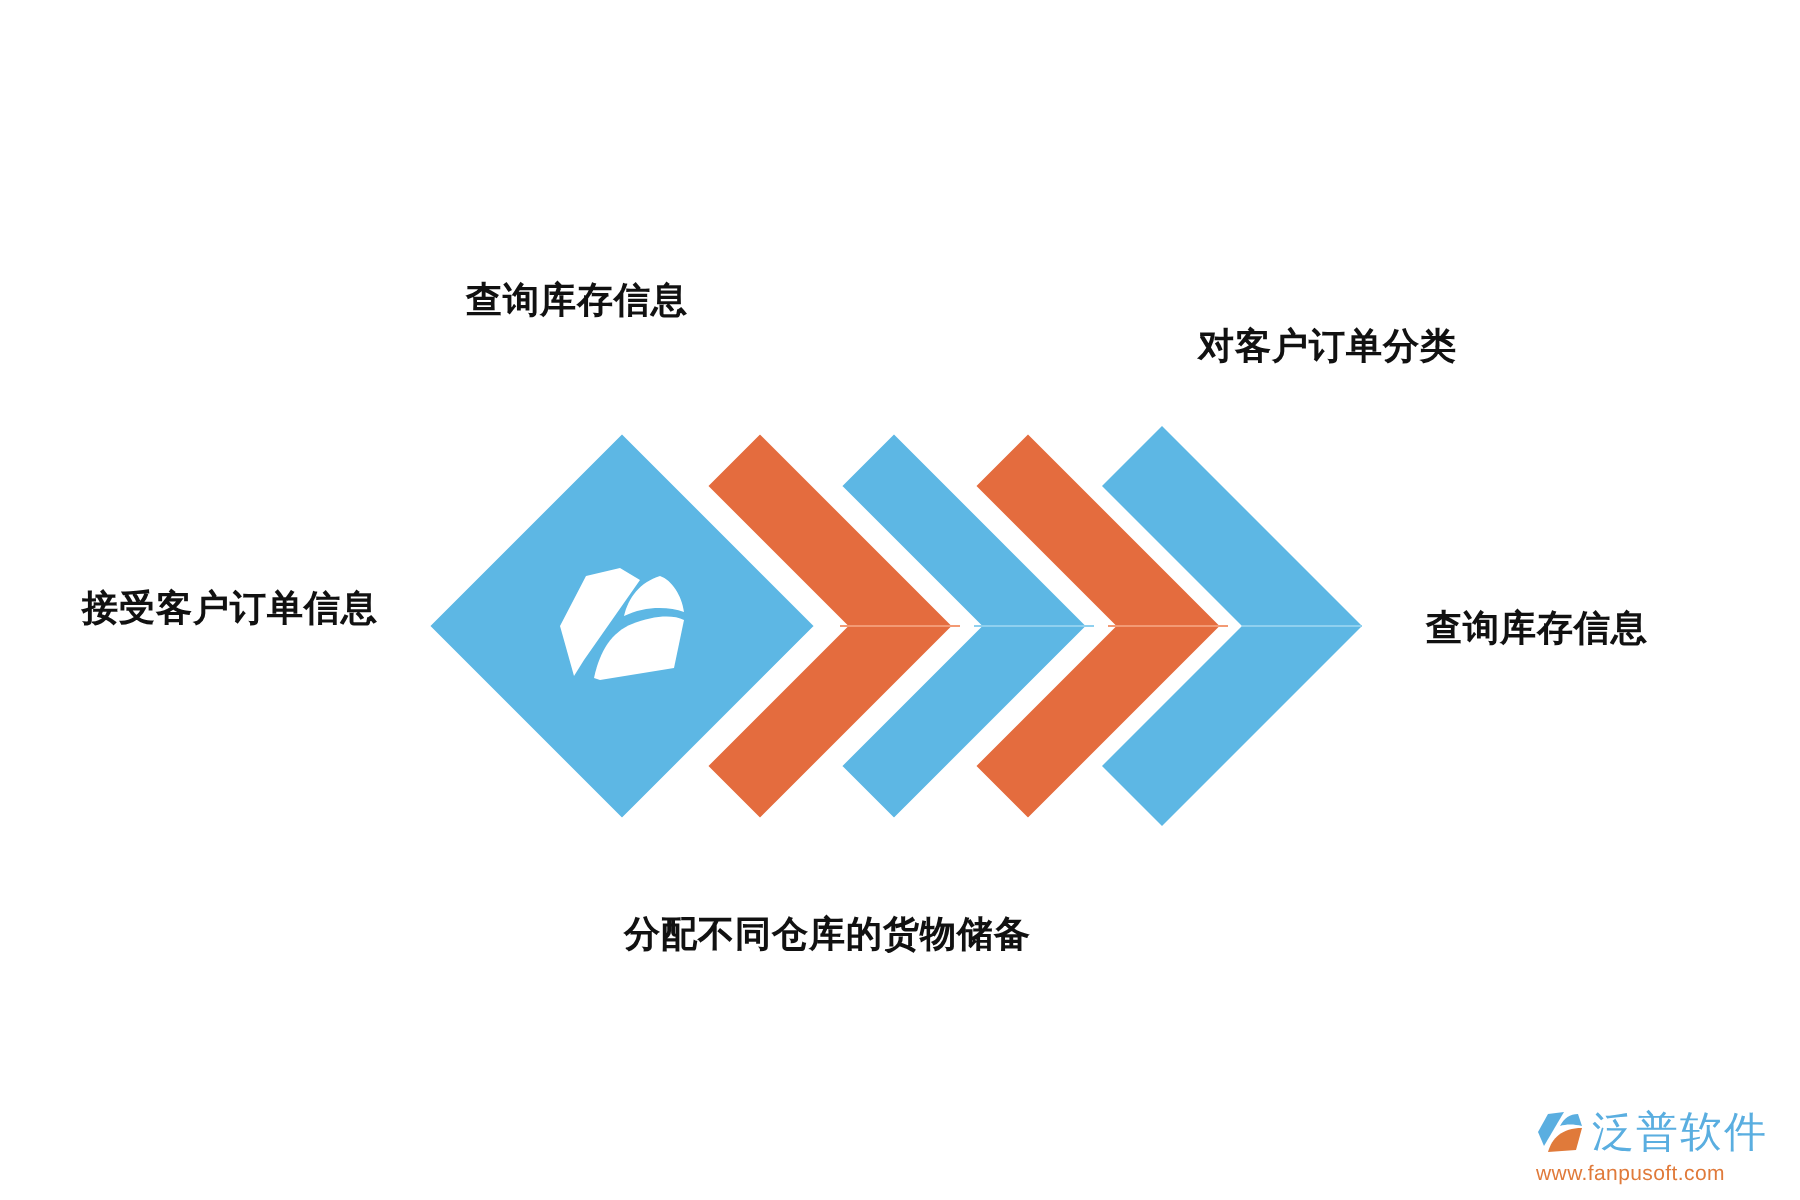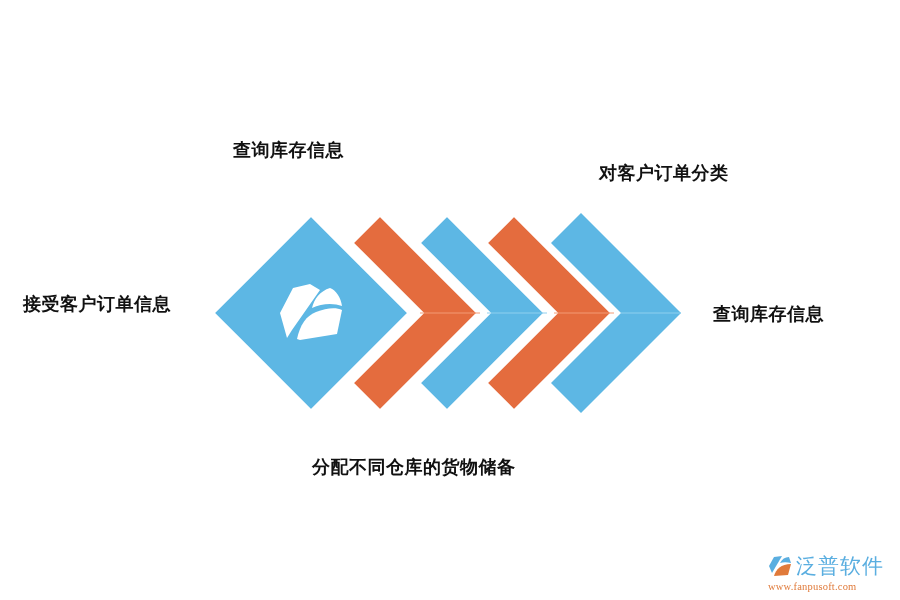--- a/index.html
+++ b/index.html
@@ -8,21 +8,21 @@
       font-family: "DejaVu Sans", "Liberation Sans", sans-serif;
     }
     .label {
       position: absolute; font-size: 18px; font-weight: bold; color: #111111;
       white-space: nowrap; letter-spacing: 0.5px;
     }
     #diagram { position: absolute; left: 0; top: 0; }
     .brand { position: absolute; left: 768px; top: 552px; width: 125px; }
     .brand-row { display: flex; align-items: center; }
     .brand-name { font-size: 21px; color: #5aaee0; margin-left: 4px; letter-spacing: 1px; text-align: center; }
-    .brand-url { font-family: Liberation Serif, serif; font-size: 10.5px; color: #e07a3a; margin-top: 1px; letter-spacing: 0.2px; }
+    .brand-url { font-family: Liberation Sans, sans-serif; font-size: 10.5px; color: #e07a3a; margin-top: 1px; letter-spacing: 0.2px; }
   </style>
 </head>
 <body>
 
 <svg id="diagram" width="900" height="600" viewBox="0 0 900 600">
 
   <polygon fill="#5db7e4" points="581,213 681,313 581,413 551,383 621,313 551,243"></polygon>
 
   <polygon fill="#e46c3e" stroke="#ffffff" stroke-width="6" stroke-linejoin="miter" points="514,213 614,313 514,413 484,383 554,313 484,243"></polygon>
 
@@ -37,21 +37,21 @@
   <line x1="554" y1="313" x2="614" y2="313" stroke="#f39a74" stroke-width="1"></line>
   <line x1="621" y1="313" x2="681" y2="313" stroke="#8fd0ef" stroke-width="1"></line>
 
   <g>
     <polygon points="293,288 310,284 320,290 292,330 287,338 280,313" fill="#ffffff"></polygon>
     <path d="M297,339 C300,325 306,316 316,312 C326,308 336,307 342,310 L337,334 L300,340 Z" fill="#ffffff"></path>
     <path d="M312,308 C314,299 320,291 330,288 C336,290 341,298 342,306 C334,303 322,303 312,308 Z" fill="#ffffff"></path>
   </g>
 </svg>
 
-<div class="label" style="left:23px; top:292px;">接受客户订单信息</div>
+<div class="label" style="left:41px; top:292px;">接受客户订单信息</div>
 <div class="label" style="left:233px; top:138px;">查询库存信息</div>
 <div class="label" style="left:312px; top:455px;font-family:Liberation Serif, serif;">分配不同仓库的货物储备</div>
 <div class="label" style="left:557px; top:161px;margin-left:42px;">对客户订单分类</div>
 <div class="label" style="left:713px; top:302px;">查询库存信息</div>
 
 <div class="brand">
   <div class="brand-row">
     <svg width="24" height="22" viewBox="0 0 24 22">
       <polygon points="6,2 14,1 4,18 1,11" fill="#5aaee0"></polygon>
       <path d="M6,21 C8,14 13,9 23,9 L20,20 Z" fill="#e07a3a"></path>

